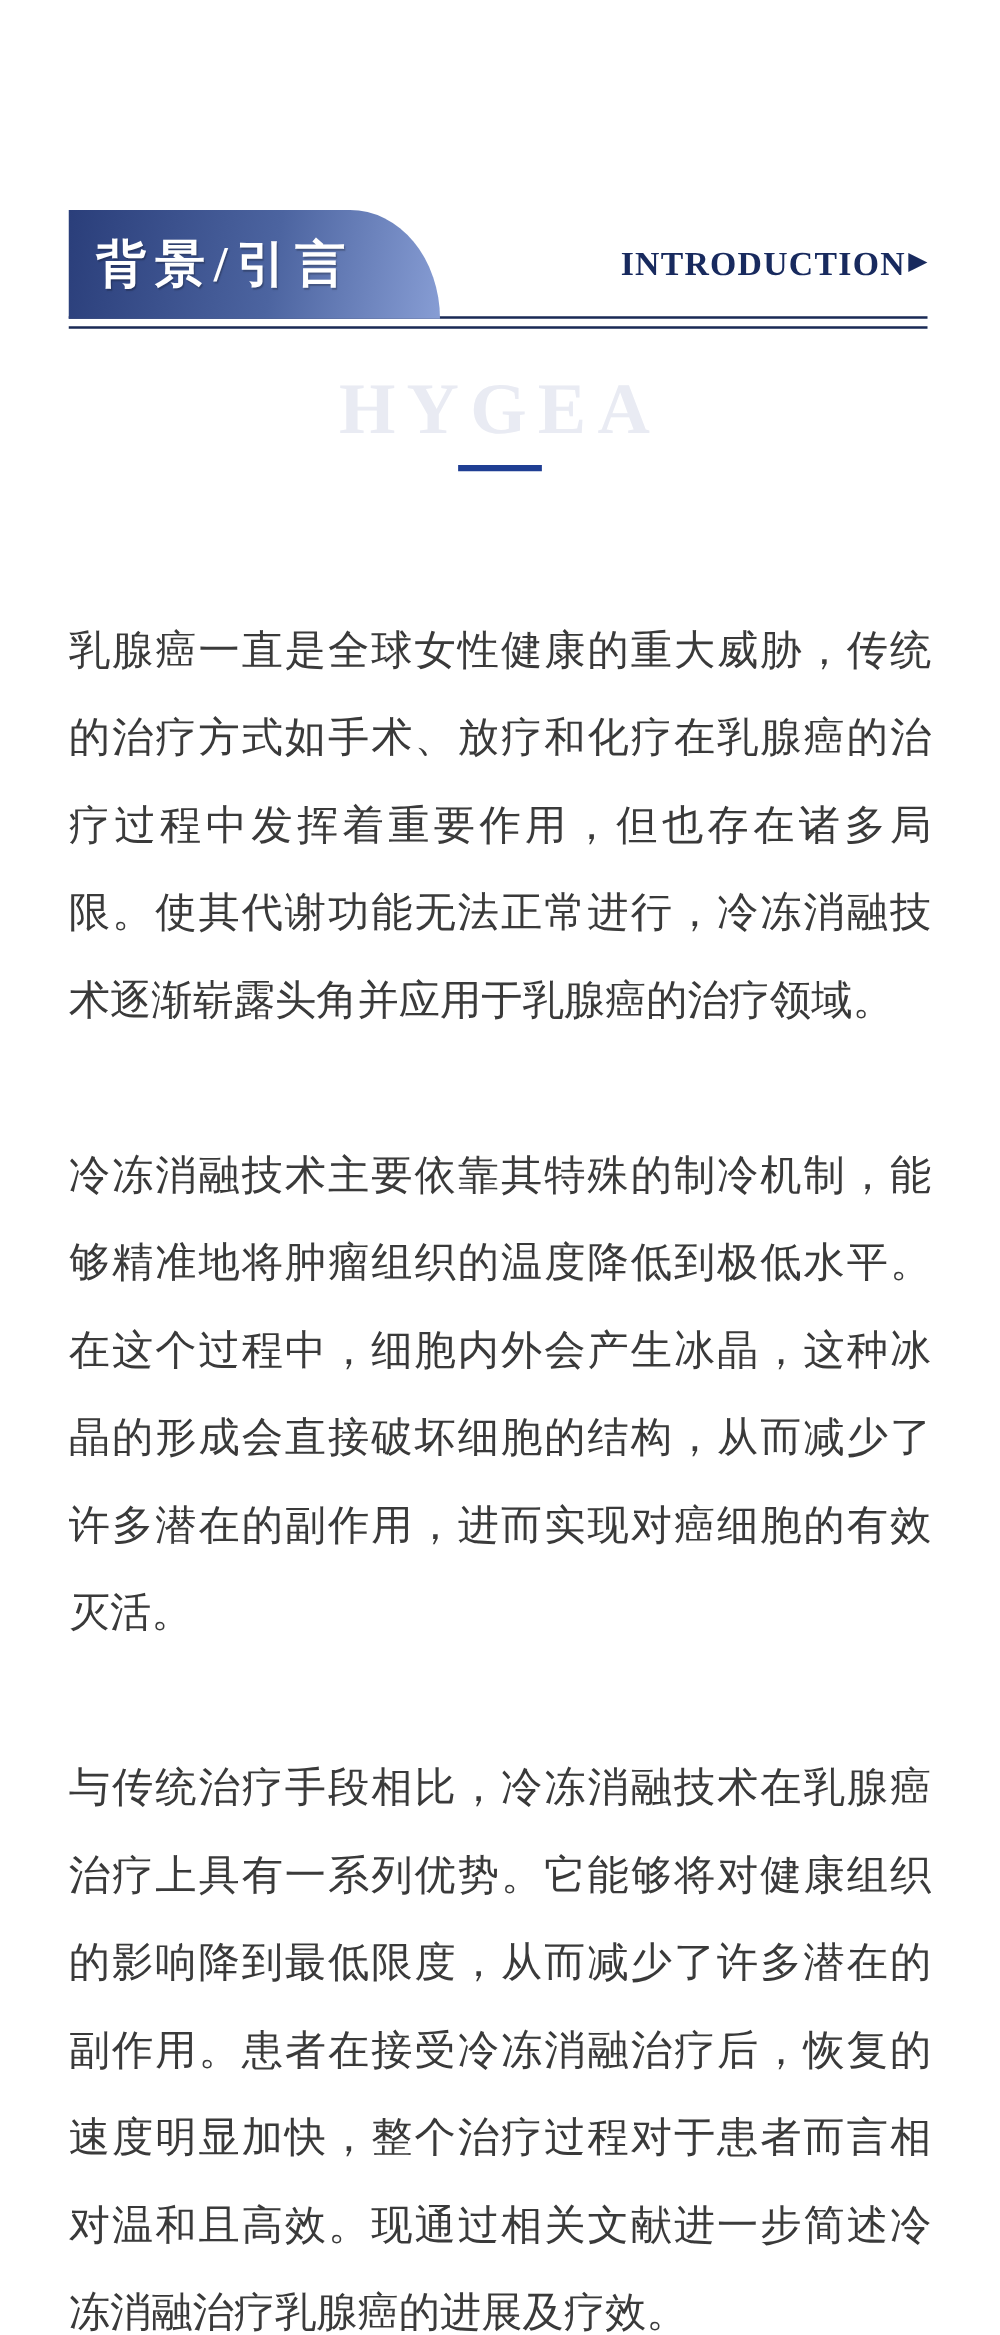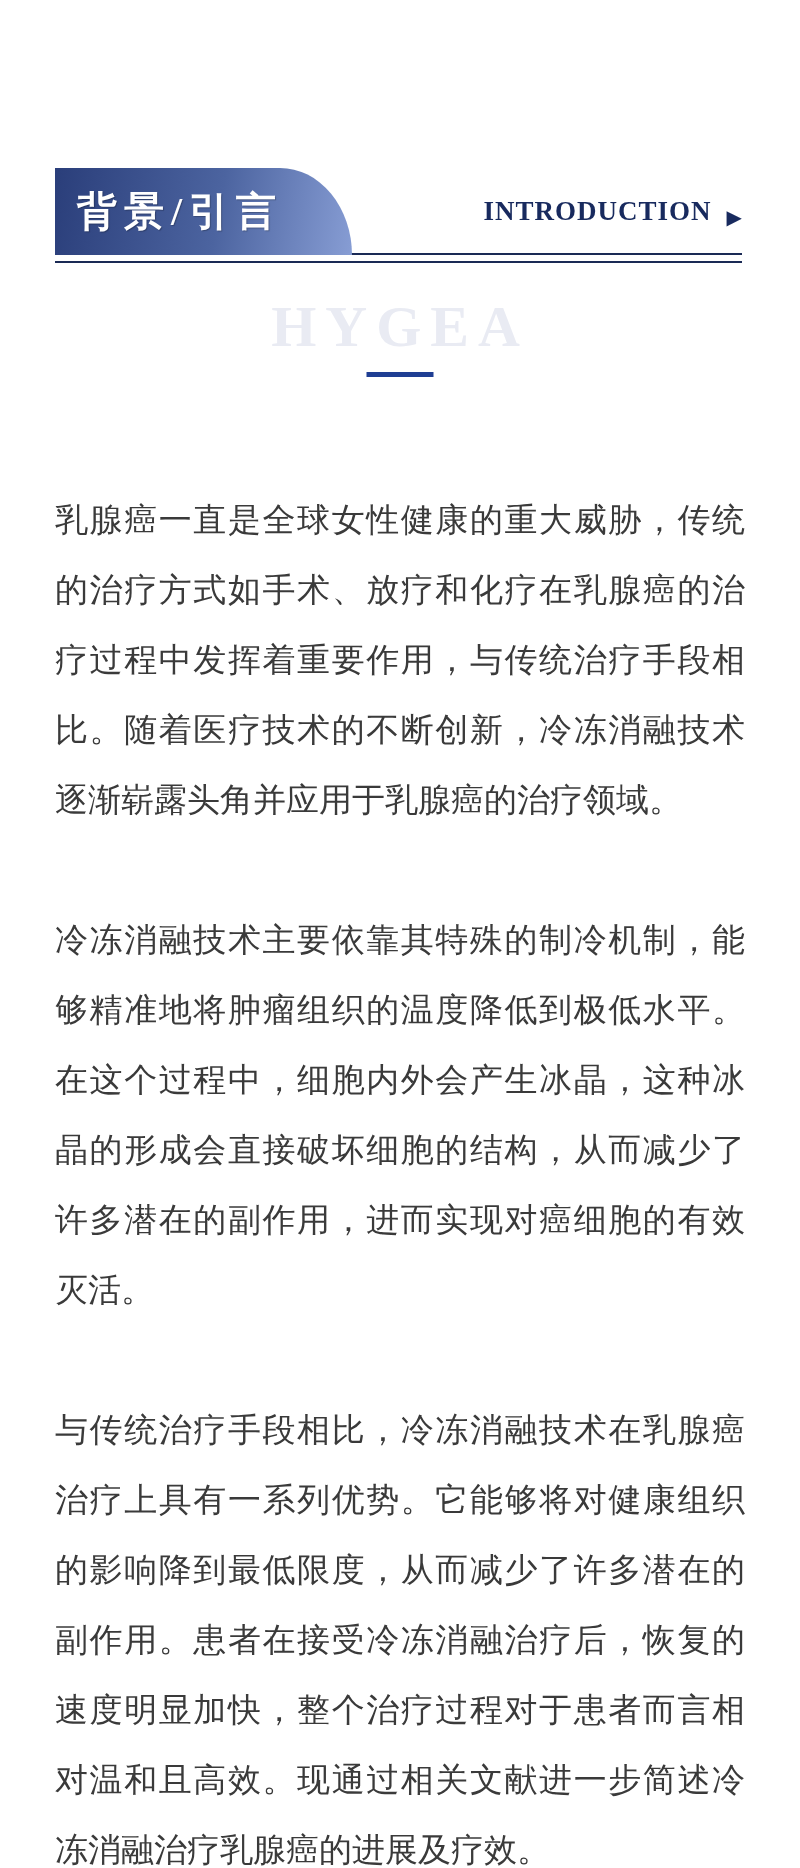--- a/index.html
+++ b/index.html
@@ -45,22 +45,22 @@
     letter-spacing: 7px;
     text-shadow: 1px 1px 1px rgba(0,0,0,0.25);
     white-space: nowrap;
   }
 
   .section-en {
     position: absolute;
     top: 196px;
     right: 58px;
     display: flex;
-    align-items: flex-end;
-    gap: 15px;
+    align-items: flex-start;
+    gap: 2px;
     color: #182a5e;
     font-family: "Liberation Serif", "DejaVu Serif", serif;
     font-weight: bold;
   }
   .section-en-label {
     font-size: 27px;
     letter-spacing: 1px;
     white-space: nowrap;
   }
   .section-en-arrow {
@@ -126,18 +126,18 @@
   <div class="section-en">
     <span class="section-en-label">INTRODUCTION</span>
     <span class="section-en-arrow">▶</span>
   </div>
 
   <div class="watermark">HYGEA</div>
 
   <div class="short-divider"></div>
 
   <div class="article">
-    <p>乳腺癌一直是全球女性健康的重大威胁，传统的治疗方式如手术、放疗和化疗在乳腺癌的治疗过程中发挥着重要作用，与传统治疗手段相比。随着医疗技术的不断创新，冷冻消融技术逐渐崭露头角并应用于乳腺癌的治疗领域。</p>
+    <p>乳腺癌一直是全球女性健康的重大威胁，传统的治疗方式如手术、放疗和化疗在乳腺癌的治疗过程中发挥着重要作用，但也存在诸多局限。使其代谢功能无法正常进行，冷冻消融技术逐渐崭露头角并应用于乳腺癌的治疗领域。</p>
     <p>冷冻消融技术主要依靠其特殊的制冷机制，能够精准地将肿瘤组织的温度降低到极低水平。在这个过程中，细胞内外会产生冰晶，这种冰晶的形成会直接破坏细胞的结构，从而减少了许多潜在的副作用，进而实现对癌细胞的有效灭活。</p>
     <p>与传统治疗手段相比，冷冻消融技术在乳腺癌治疗上具有一系列优势。它能够将对健康组织的影响降到最低限度，从而减少了许多潜在的副作用。患者在接受冷冻消融治疗后，恢复的速度明显加快，整个治疗过程对于患者而言相对温和且高效。现通过相关文献进一步简述冷冻消融治疗乳腺癌的进展及疗效。</p>
   </div>
 
 </div>
 
 </body></html>

